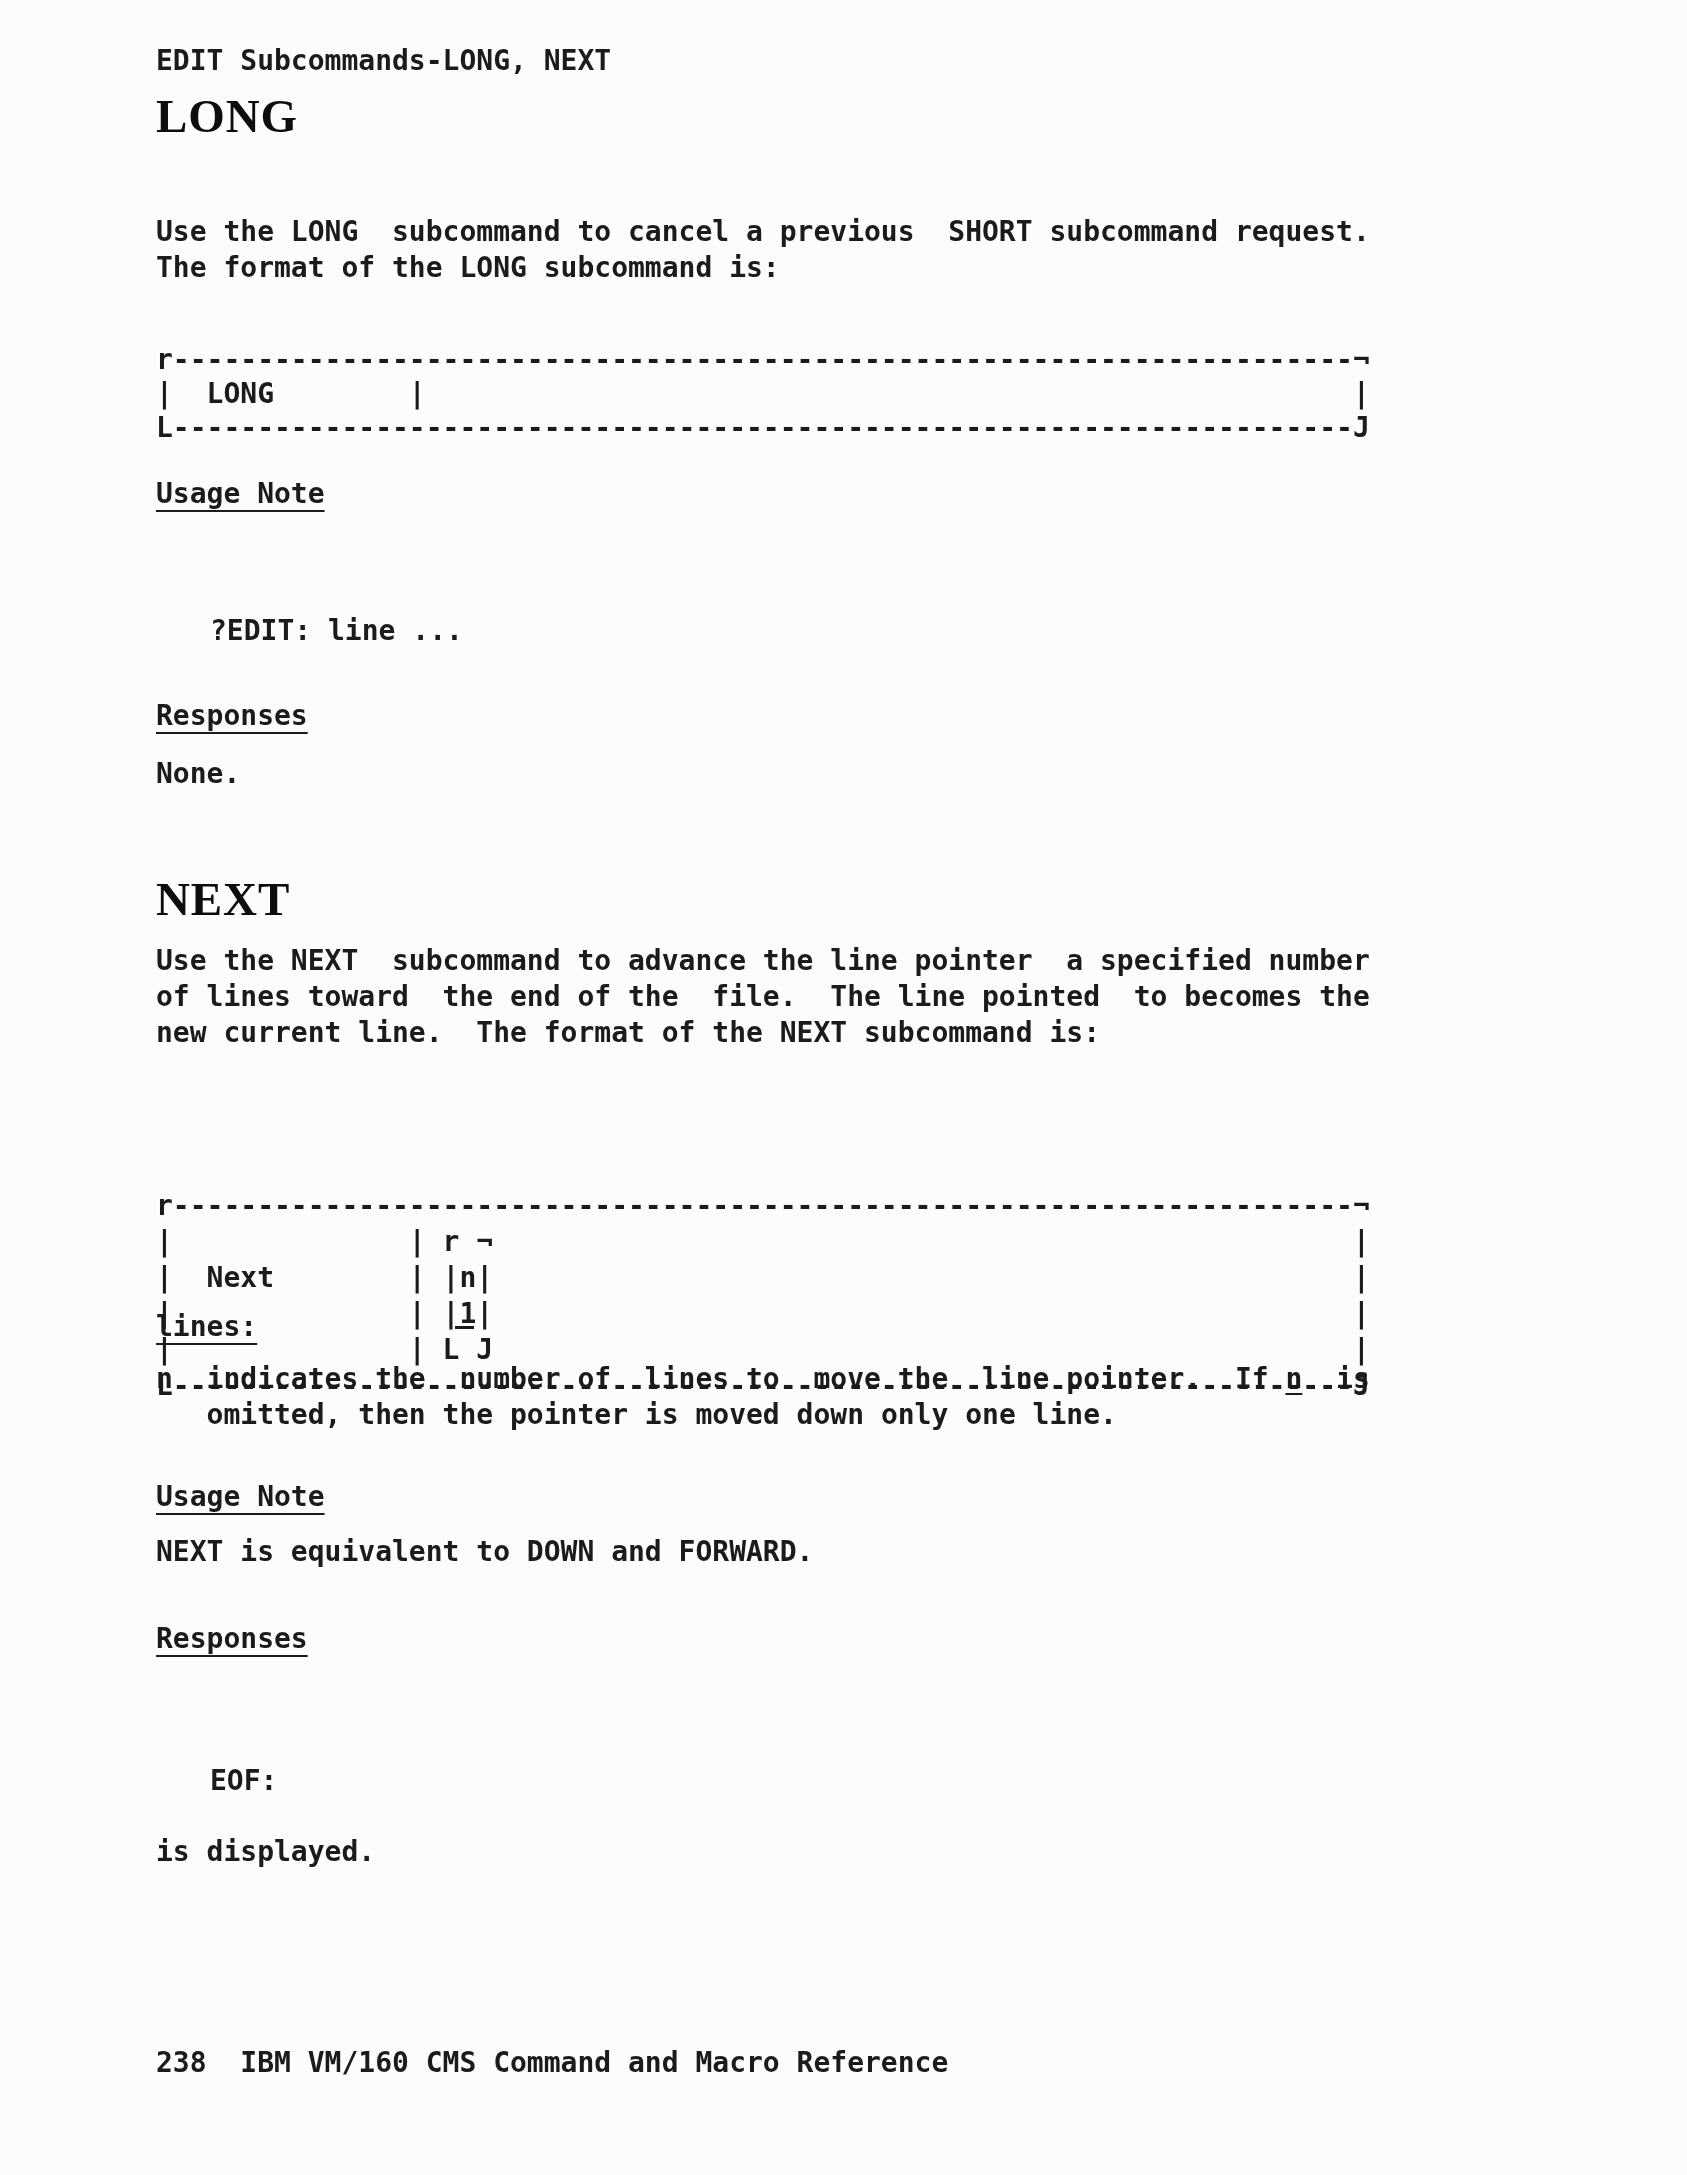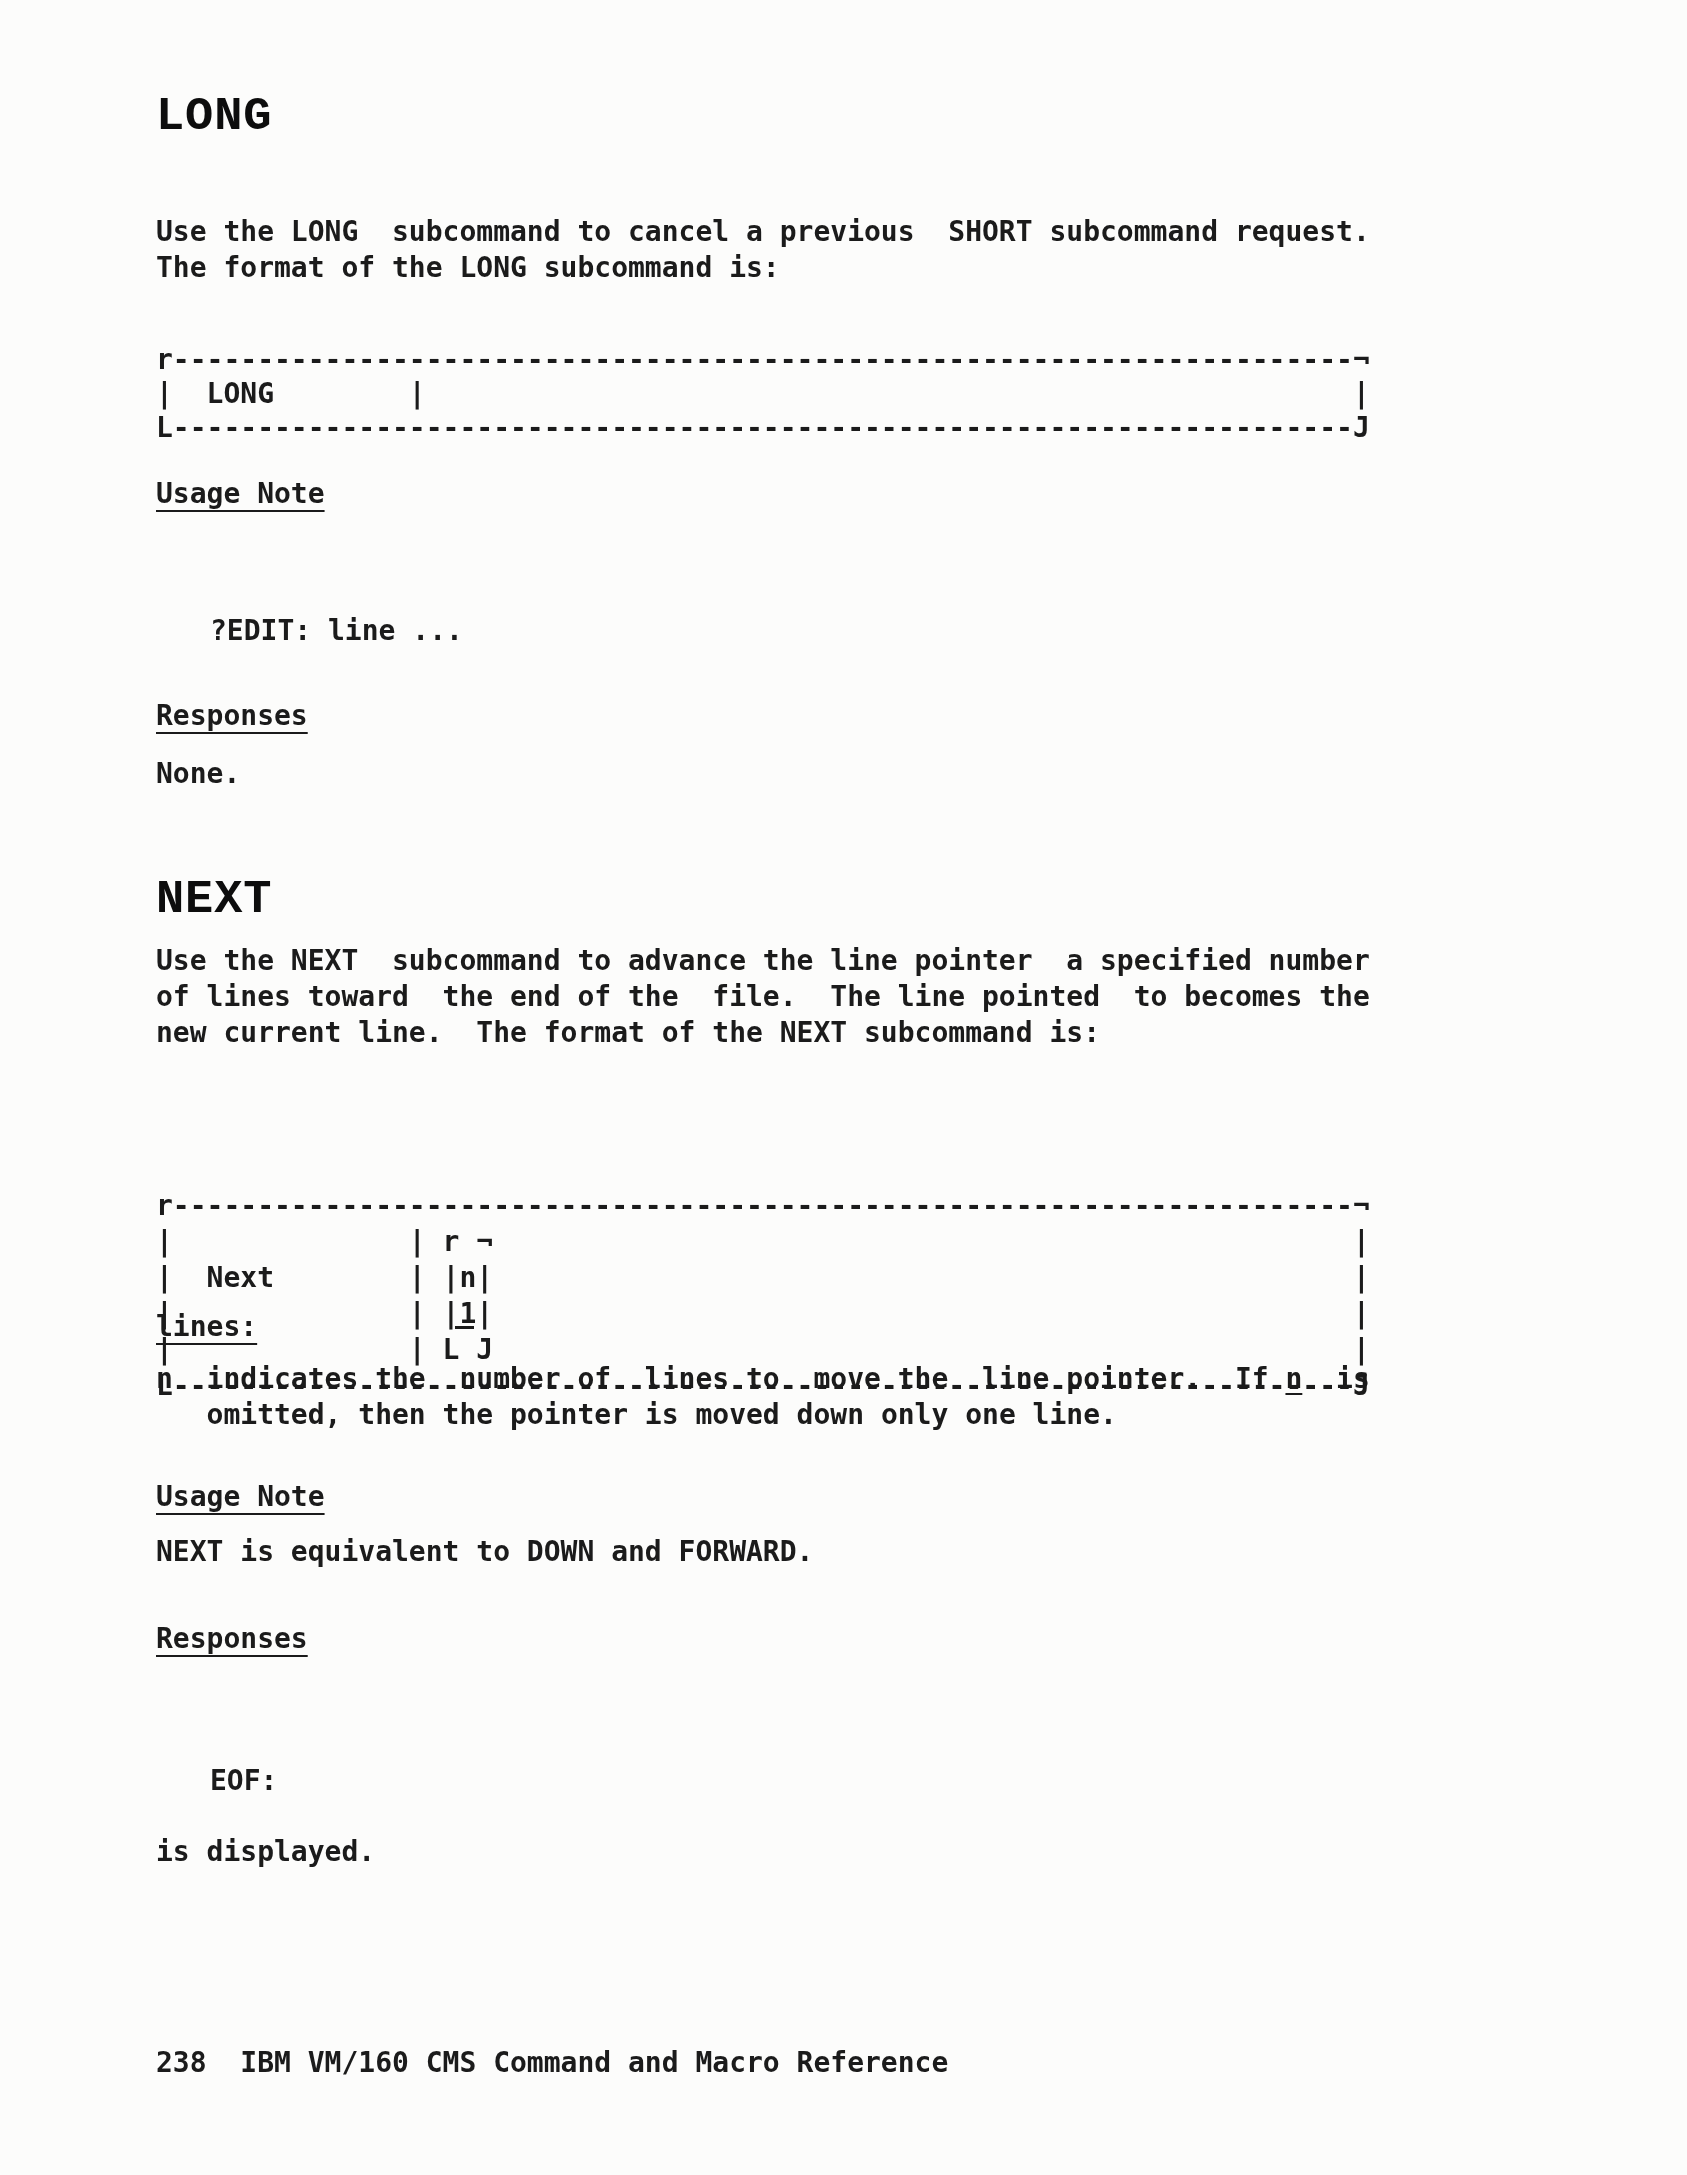--- a/index.html
+++ b/index.html
@@ -20,21 +20,21 @@
   .block {
     position: absolute;
     left: 156px;
   }
   .mono {
     font-size: 28px;
     line-height: 36px;
     white-space: pre-wrap;
   }
   .cmd-title {
-    font-family: Liberation Mono, monospace;
+    font-family: Liberation Serif, serif;
     font-weight: bold;
     font-size: 47px;
     line-height: 51px;
     letter-spacing: 0.9px;
     color: #0d0d0d;
   }
   .section-heading {
     text-decoration: underline;
     text-decoration-thickness: 2.4px;
     text-underline-offset: 6.6px;
@@ -67,20 +67,21 @@
     text-decoration: underline;
     text-decoration-thickness: 2.4px;
     text-underline-offset: 4.7px;
   }
 </style>
 </head>
 <body>
 
 <div class="page">
 
+  <div class="block mono" style="top:43px">EDIT Subcommands-LONG, NEXT</div>
 
   <div class="block cmd-title" style="top:91px">LONG</div>
 
   <div class="block mono" style="top:214px">Use the LONG  subcommand to cancel a previous  SHORT subcommand request.
 The format of the LONG subcommand is:</div>
 
   <div class="block syntax-box lh36" style="top:343px">
     <pre>r----------------------------------------------------------------------¬
 |  LONG        |                                                       |
 L----------------------------------------------------------------------J</pre>

